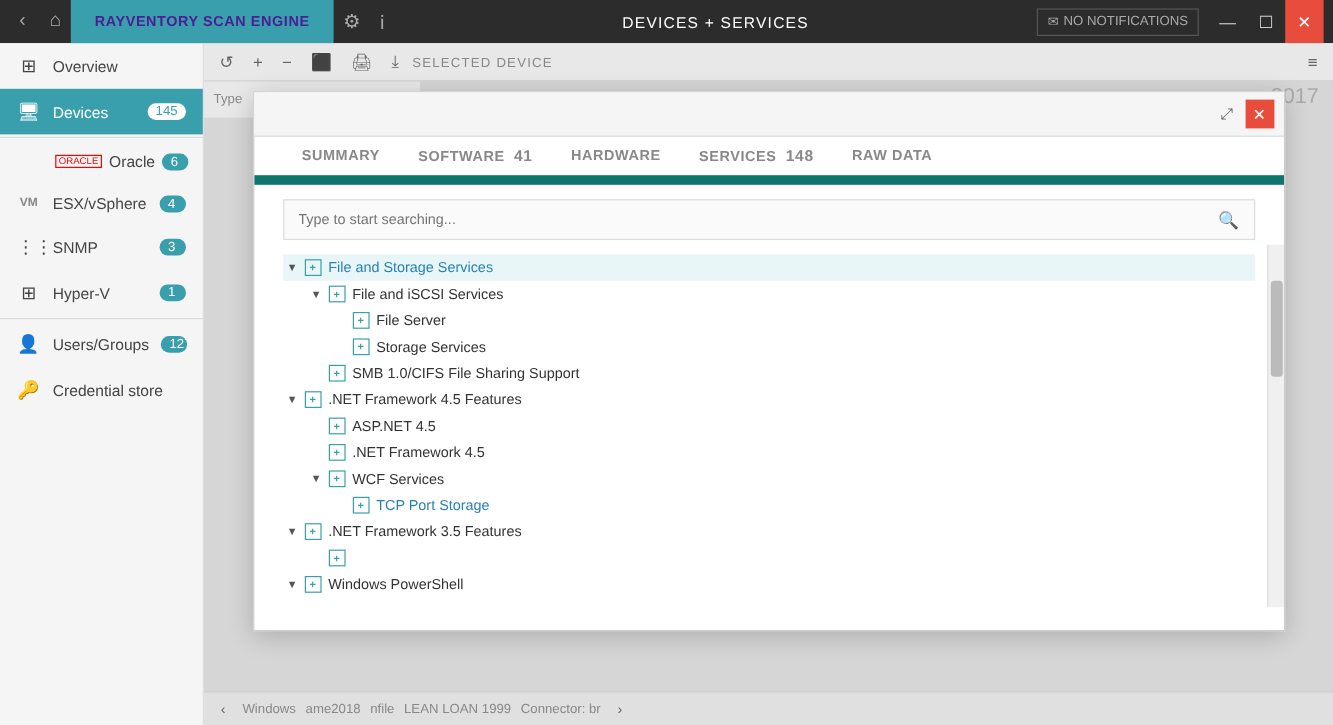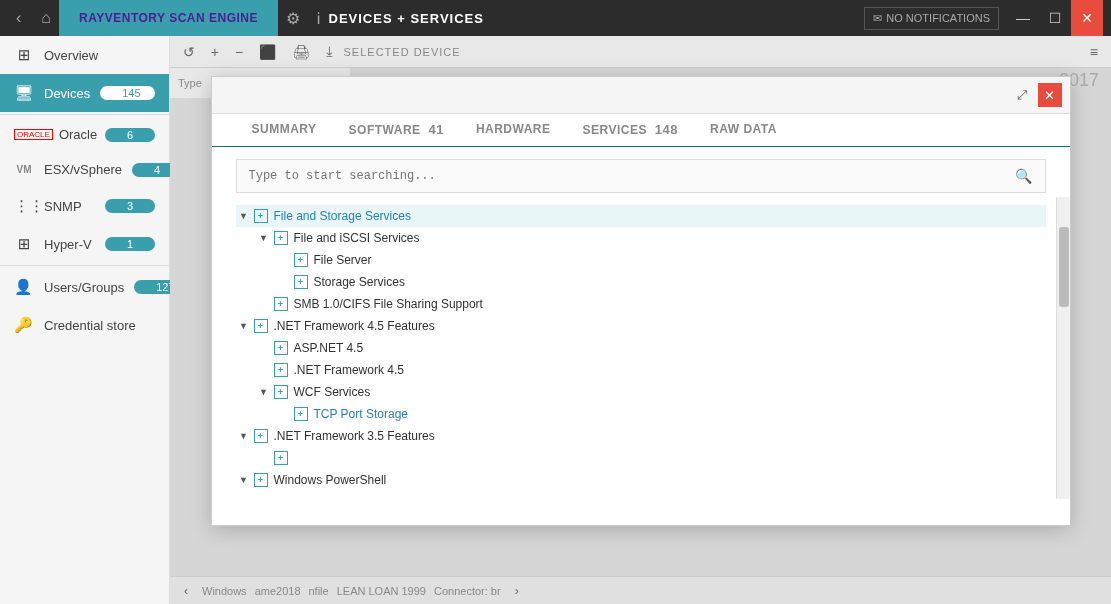--- a/index.html
+++ b/index.html
@@ -10,21 +10,21 @@
       display: flex; align-items: center; background: #2c2c2c; height: 36px; padding: 0 8px;
     }
     .title-bar-nav { display: flex; align-items: center; gap: 4px; }
     .title-bar-btn {
       background: none; border: none; color: #aaa; cursor: pointer; padding: 4px 8px; font-size: 16px;
     }
     .title-bar-tab {
       background: #3a9fac; color: #4c1d95; padding: 8px 20px; font-size: 12px; font-weight: 600; letter-spacing: 0.5px; height: 48px; display: flex; align-items: center;
     }
     .title-bar-center {
-      flex: 1; text-align: left; color: #fff; font-size: 13px; font-weight: 700; letter-spacing: 1px;
+      flex: 1; text-align: center; color: #fff; font-size: 13px; font-weight: 400; letter-spacing: 1px;
     }
     .title-bar-right { display: flex; align-items: center; gap: 8px; }
     .notif-btn {
       color: #aaa; font-size: 11px; display: flex; align-items: center; gap: 4px; padding: 4px 8px; border: 1px solid #555; background: none; cursor: pointer;
     }
     .win-btns { display: flex; }
     .win-btn { background: none; border: none; color: #ccc; width: 32px; height: 36px; cursor: pointer; font-size: 14px; display: flex; align-items: center; justify-content: center; }
     .win-btn.close { background: #e74c3c; color: #fff; }
 
     
@@ -34,25 +34,25 @@
     .sidebar {
       width: 170px; background: #f5f5f5; border-right: 1px solid #ddd; display: flex; flex-direction: column; flex-shrink: 0;
     }
     .sidebar-item {
       display: flex; align-items: center; padding: 10px 14px; cursor: pointer; gap: 10px; color: #444;
     }
     .sidebar-item.active { background: #3a9fac; color: #fff; }
     .sidebar-item .icon { font-size: 15px; width: 20px; text-align: center; flex-shrink: 0; }
     .sidebar-item .label { flex: 1; font-size: 13px; }
     .sidebar-item .badge {
-      background: #3a9fac; color: #fff; border-radius: 10px; padding: 1px 22px; font-size: 11px; min-width: 22px; text-align: right;
+      background: #3a9fac; color: #fff; border-radius: 10px; padding: 1px 7px; font-size: 11px; min-width: 22px; text-align: left;
     }
     .sidebar-item.active .badge { background: #fff; color: #3a9fac; }
     .sidebar-divider { height: 1px; background: #ddd; margin: 2px 0; }
-    .sidebar-oracle { display: flex; align-items: center; padding: 10px 14px; cursor: pointer; gap: 6px; color: #444; }
+    .sidebar-oracle { display: flex; align-items: center; padding: 10px 14px; cursor: pointer; gap: 6px; color: #444; margin-left: 32px; }
     .oracle-logo { font-size: 8px; color: #f00; border: 1px solid #f00; padding: 0 2px; }
 
     
     .content { flex: 1; position: relative; background: #d6d6d6; overflow: hidden; }
     .toolbar-row {
       display: flex; gap: 6px; align-items: center; padding: 4px 8px; background: #e8e8e8; border-bottom: 1px solid #ccc; height: 32px;
     }
     .toolbar-btn { background: none; border: none; cursor: pointer; font-size: 14px; color: #666; padding: 2px 5px; }
 
     
@@ -67,30 +67,30 @@
     }
     .modal-topbar-btn {
       background: none; border: none; cursor: pointer; color: #666; font-size: 13px; padding: 2px 6px;
     }
     .modal-close-btn {
       background: #e74c3c; border: none; cursor: pointer; color: #fff; width: 24px; height: 24px; font-size: 13px; display: flex; align-items: center; justify-content: center;
     }
     .modal-title { font-size: 26px; font-weight: 300; color: #333; padding: 16px 24px 8px; }
 
     
-    .tabs { display: flex; border-bottom: 1px solid #0f766e; padding: 0 24px; }
+    .tabs { display: flex; border-bottom: 8px solid #0f766e; padding: 0 24px; }
     .tab {
       padding: 8px 16px; font-size: 12px; font-weight: 600; letter-spacing: 0.5px; color: #888; cursor: pointer; border-bottom: 3px solid transparent; margin-bottom: -2px; white-space: nowrap;
     }
     .tab.active { color: #3a9fac; border-bottom-color: #3a9fac; }
     .tab .tab-count { font-size: 13px; margin-left: 4px; }
 
     
     .search-bar { display: flex; align-items: center; margin: 12px 24px 0; border: 1px solid #ddd; background: #fafafa; }
-    .search-input { flex: 1; border: none; background: none; padding: 8px 12px; font-size: 12px; outline: none; color: #888; font-family: Liberation Mono, monospace; }
+    .search-input { flex: 1; border: none; background: none; padding: 8px 12px; font-size: 12px; outline: none; color: #888; }
     .search-icon { padding: 8px 12px; color: #aaa; font-size: 14px; }
 
     
     .tree-container { padding: 8px 24px; max-height: 340px; overflow-y: auto; position: relative; }
     .tree-item { display: flex; align-items: center; padding: 3px 0; cursor: pointer; }
     .tree-item.highlighted { background: #e8f6f8; }
     .tree-toggle { width: 16px; height: 16px; display: flex; align-items: center; justify-content: center; color: #666; font-size: 10px; flex-shrink: 0; }
     .tree-icon { width: 18px; height: 14px; display: flex; align-items: center; justify-content: center; flex-shrink: 0; margin-right: 4px; }
     .tree-icon-box {
       width: 14px; height: 14px; border: 1.5px solid #3a9fac; display: flex; align-items: center; justify-content: center; font-size: 9px; color: #3a9fac; font-weight: bold;

